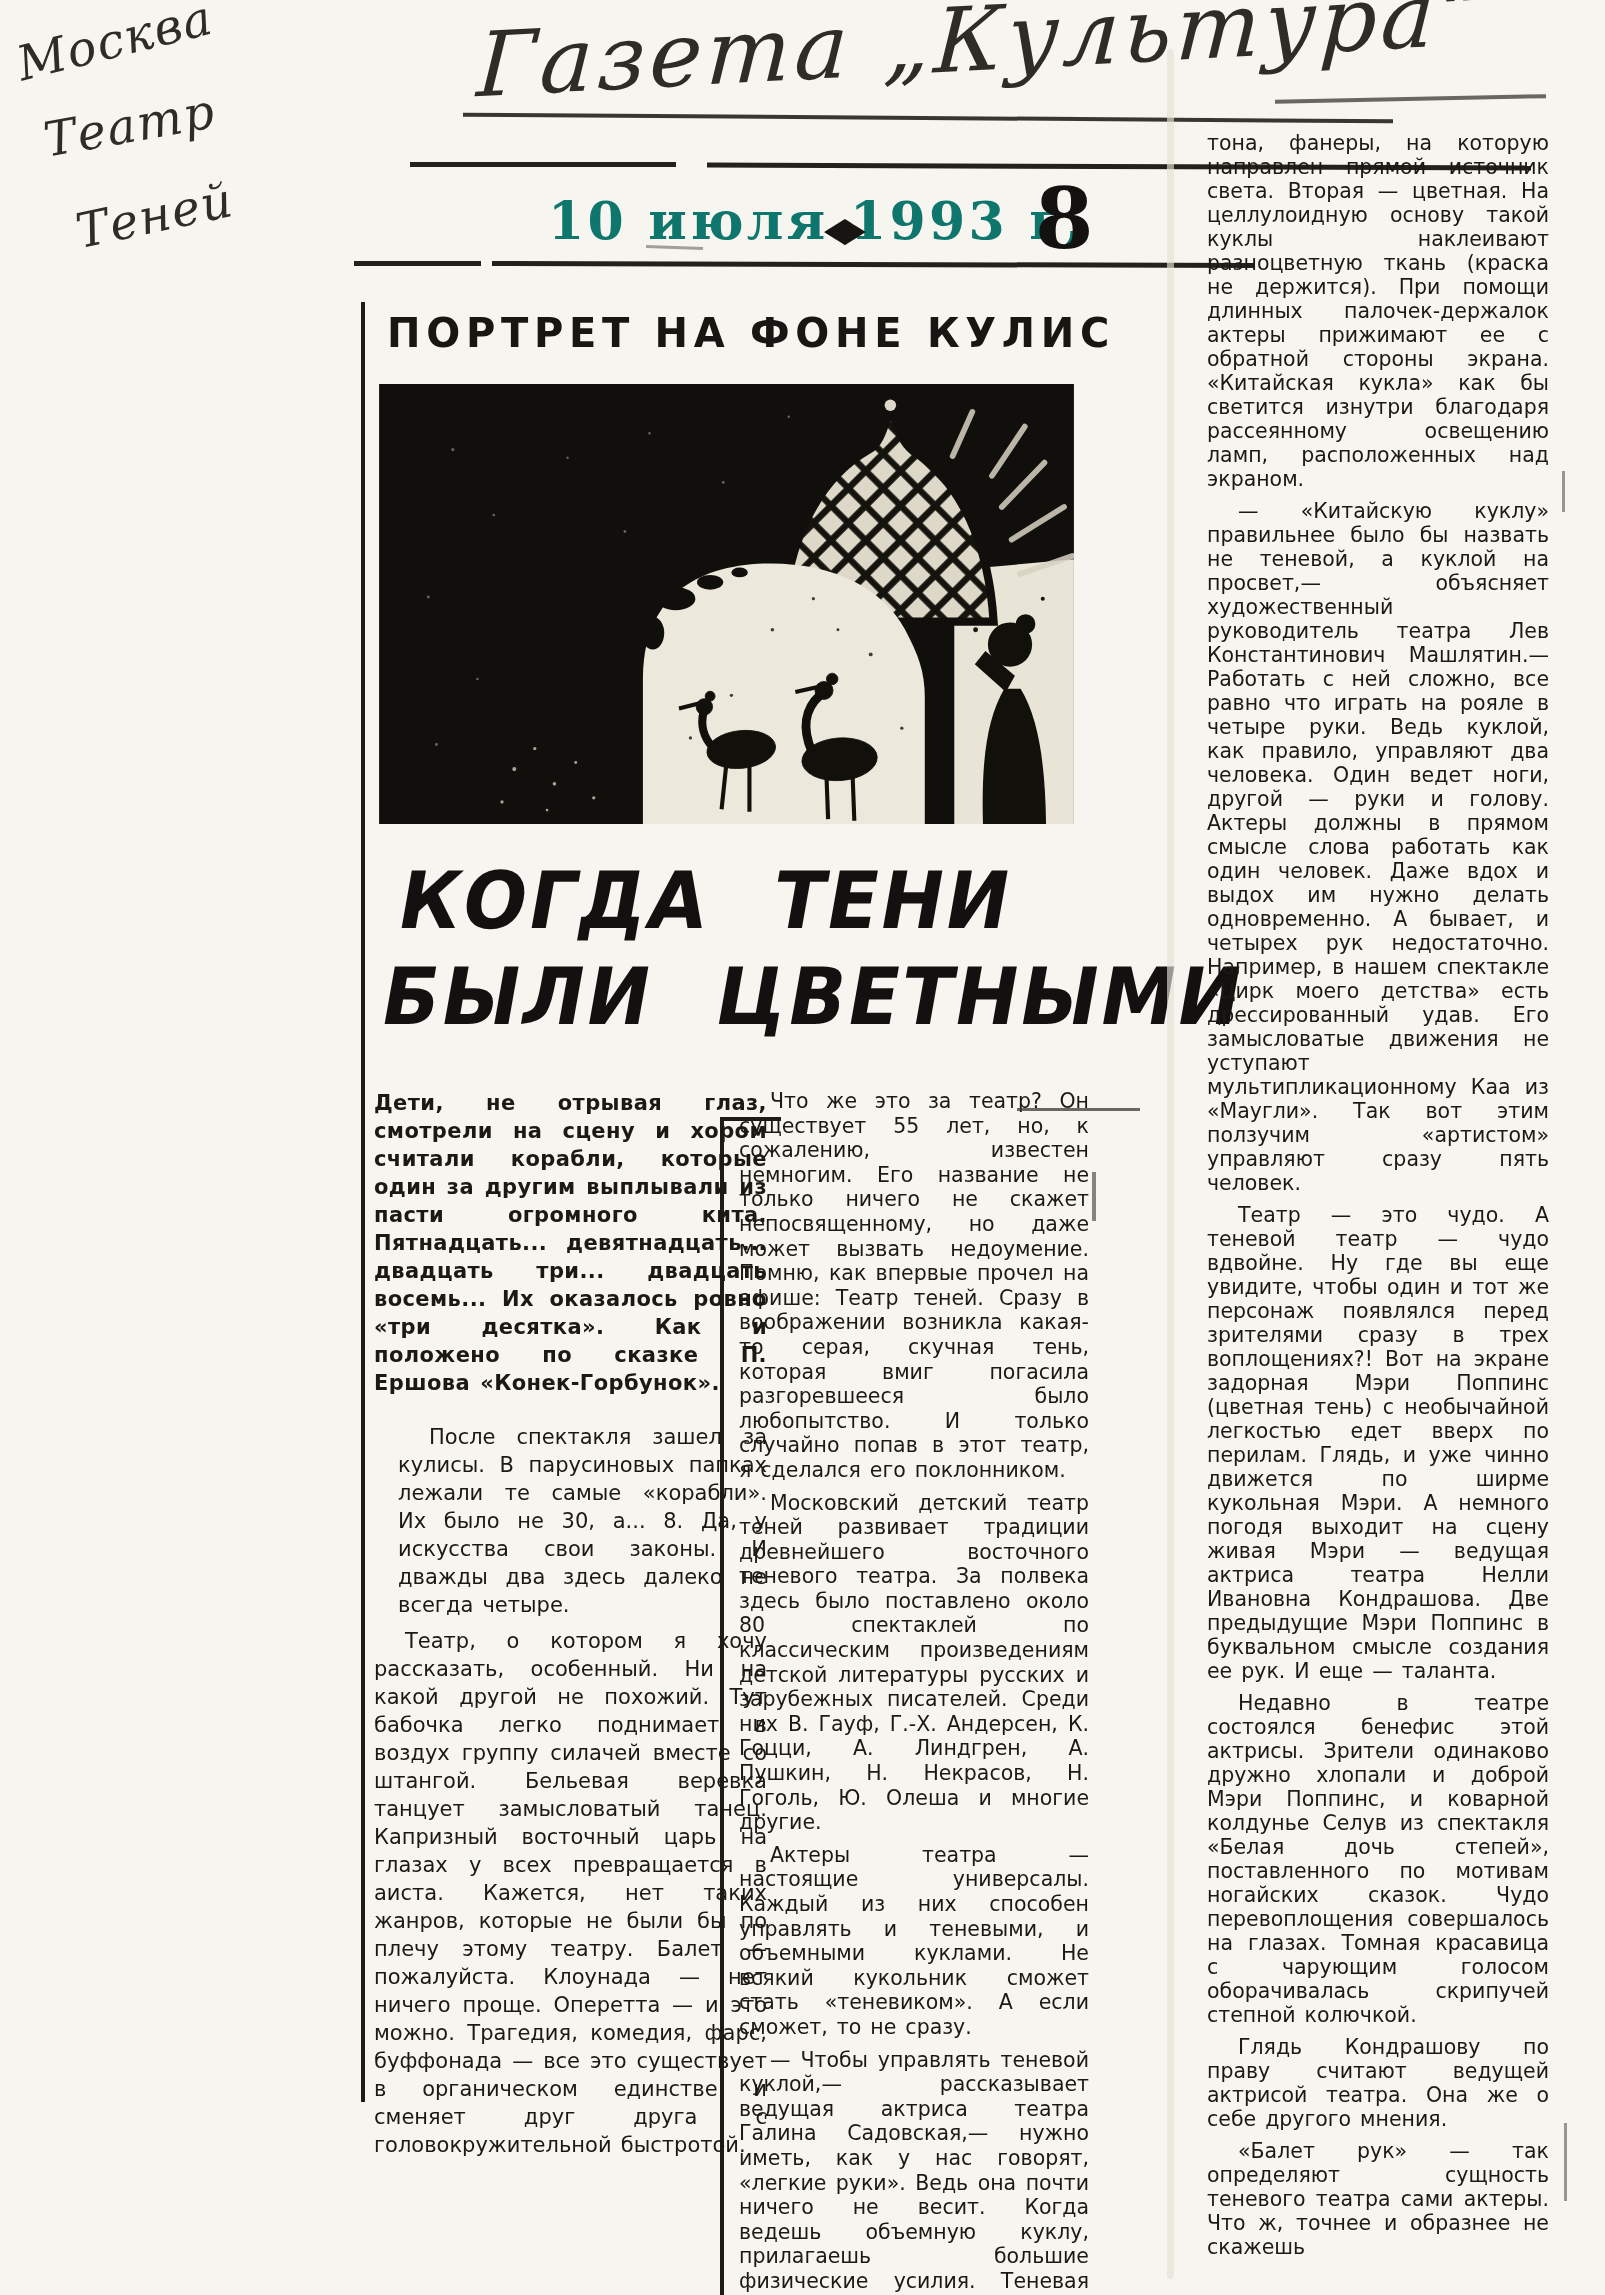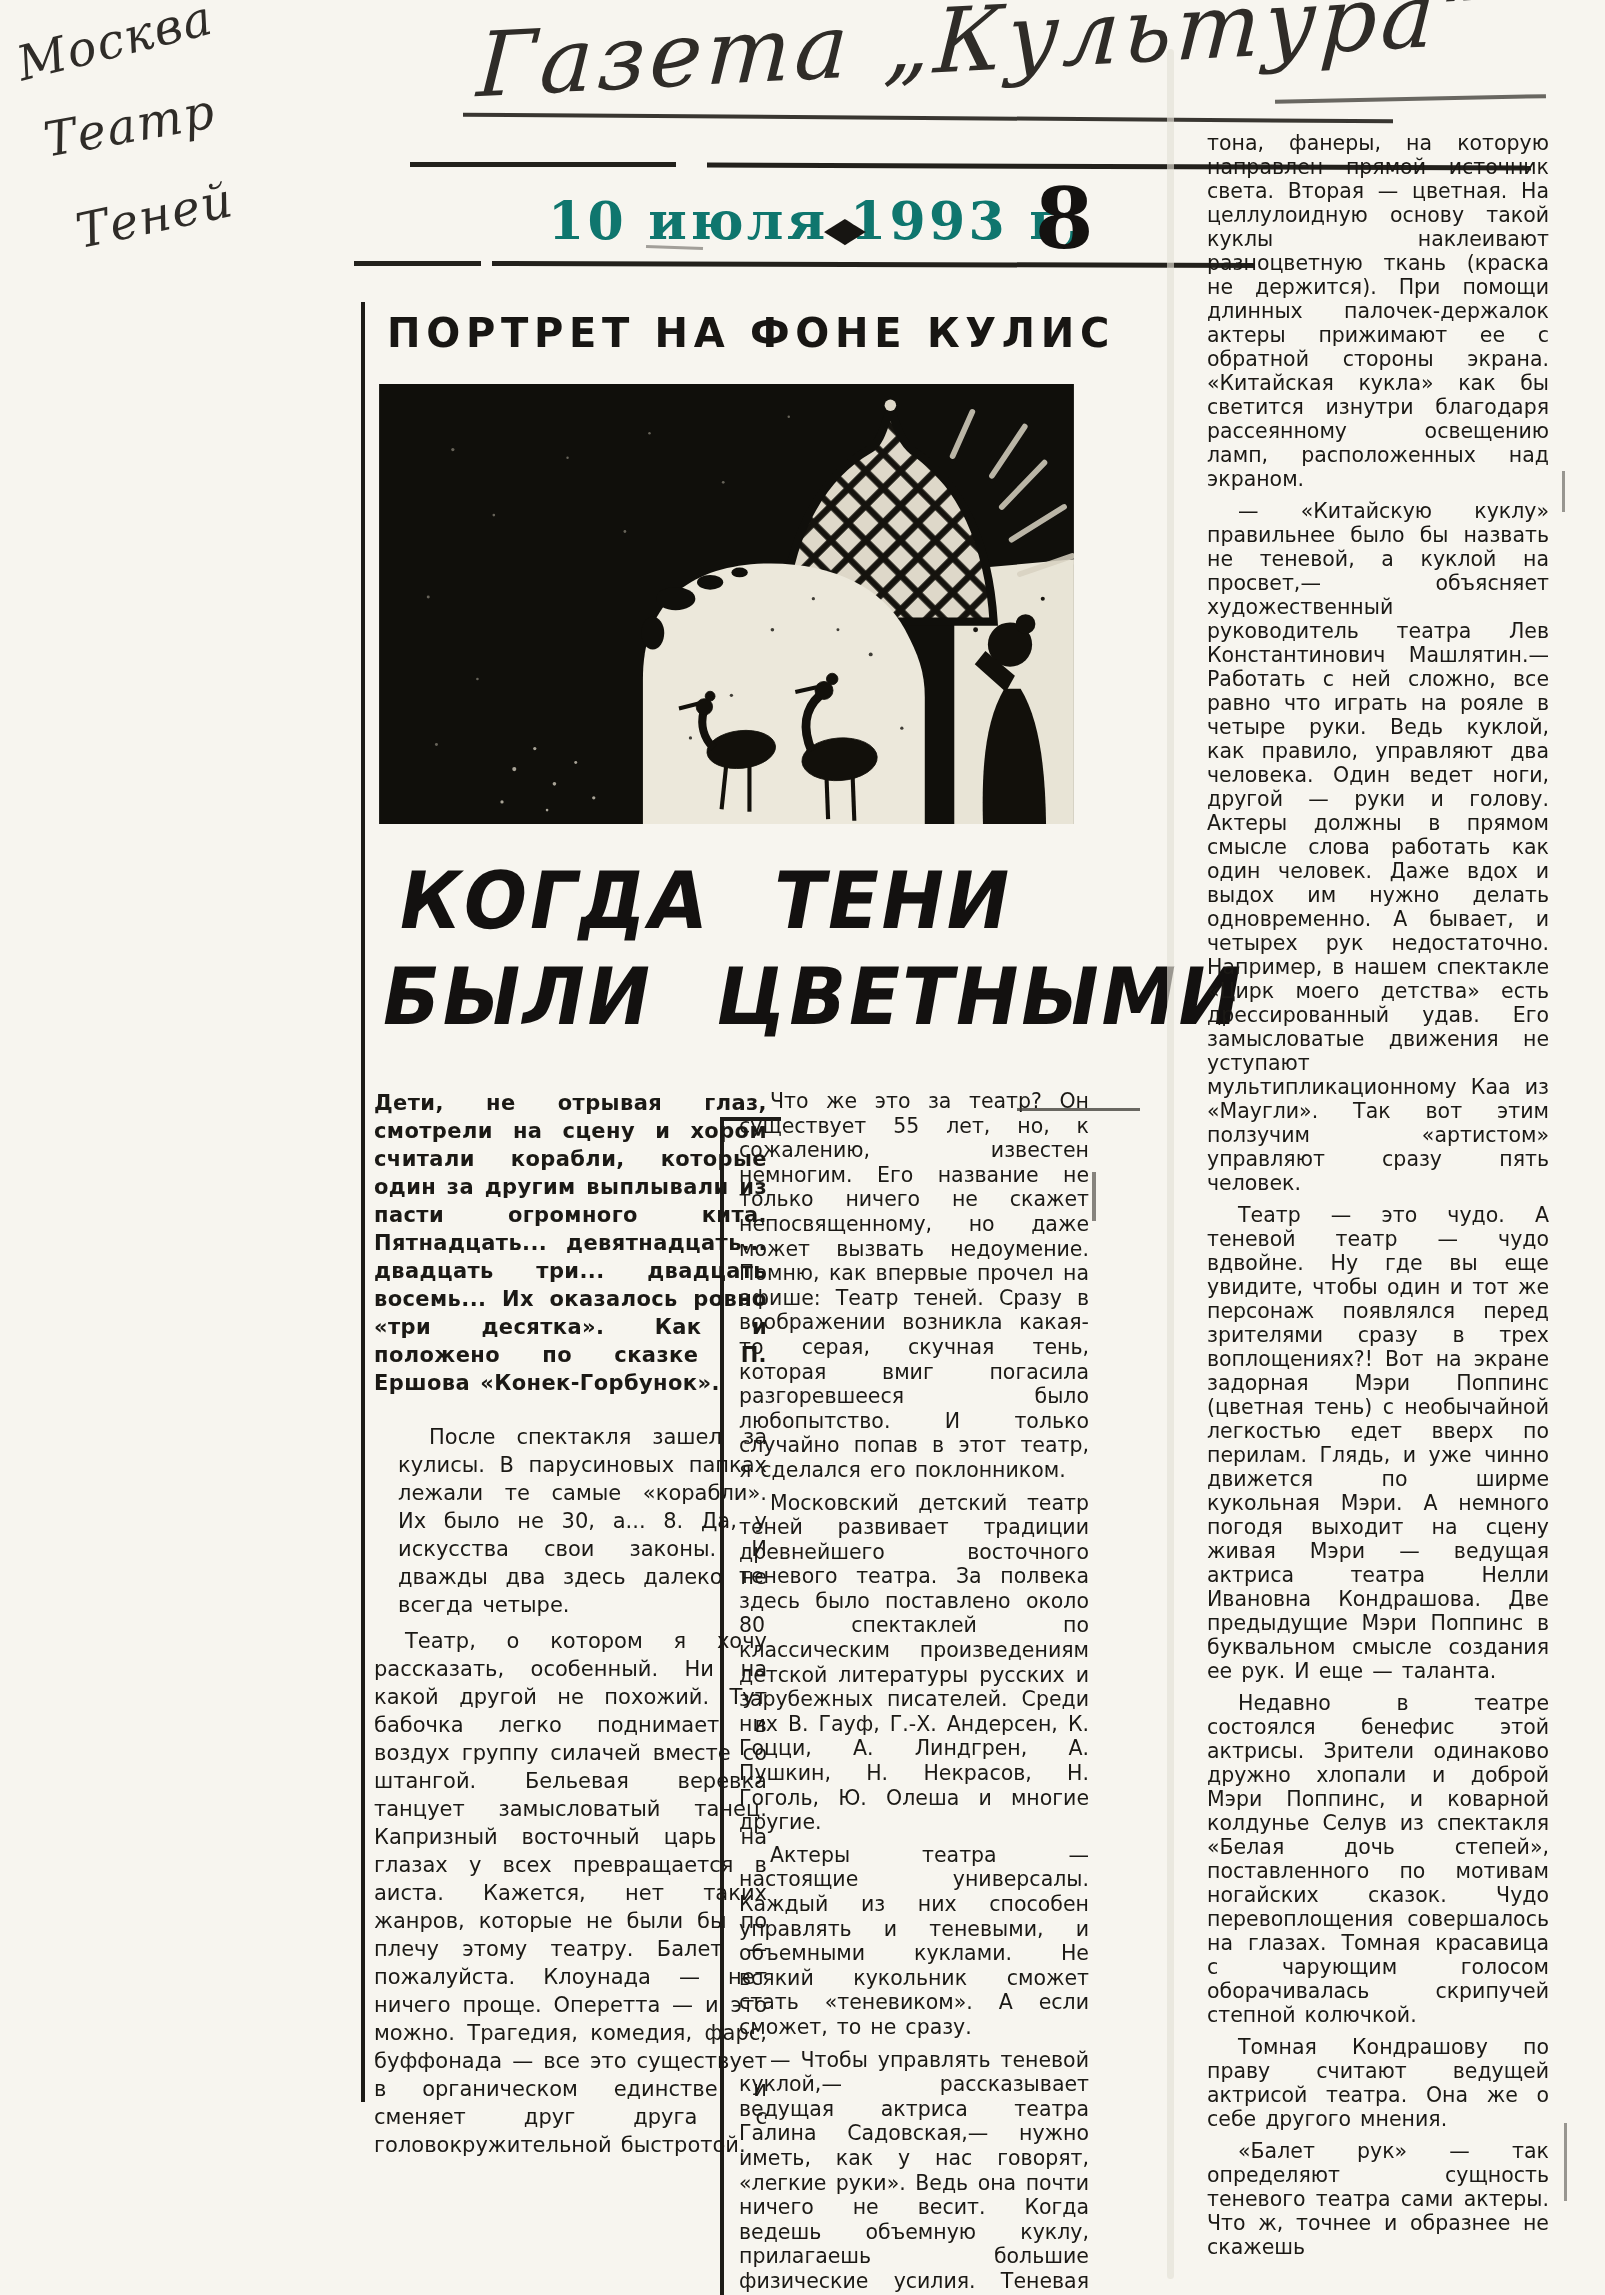--- a/index.html
+++ b/index.html
@@ -201,21 +201,21 @@
     <p class="indent">Актеры театра — настоящие универсалы. Каждый из них способен управлять и теневыми, и объемными куклами. Не всякий кукольник сможет стать «теневиком». А если сможет, то не сразу.</p>
     <p class="indent">— Чтобы управлять теневой куклой,— рассказывает ведущая актриса театра Галина Садовская,— нужно иметь, как у нас говорят, «легкие руки». Ведь она почти ничего не весит. Когда ведешь объемную куклу, прилагаешь большие физические усилия. Теневая же требует усилий души, взмахивала ресницами...</p>
     <p class="indent">«Русская тень», «китайская тень» — часто звучит в лексиконе артистов. В чем отличие? Первая — черная. Она появляется на экране от плоской куклы, сделанной из фибра, кар-</p>
   </div>
 
   <div class="col col-right">
     <p>тона, фанеры, на которую направлен прямой источник света. Вторая — цветная. На целлулоидную основу такой куклы наклеивают разноцветную ткань (краска не держится). При помощи длинных палочек-держалок актеры прижимают ее с обратной стороны экрана. «Китайская кукла» как бы светится изнутри благодаря рассеянному освещению ламп, расположенных над экраном.</p>
     <p class="indent">— «Китайскую куклу» правильнее было бы назвать не теневой, а куклой на просвет,— объясняет художественный руководитель театра Лев Константинович Машлятин.— Работать с ней сложно, все равно что играть на рояле в четыре руки. Ведь куклой, как правило, управляют два человека. Один ведет ноги, другой — руки и голову. Актеры должны в прямом смысле слова работать как один человек. Даже вдох и выдох им нужно делать одновременно. А бывает, и четырех рук недостаточно. Например, в нашем спектакле «Цирк моего детства» есть дрессированный удав. Его замысловатые движения не уступают мультипликационному Каа из «Маугли». Так вот этим ползучим «артистом» управляют сразу пять человек.</p>
     <p class="indent">Театр — это чудо. А теневой театр — чудо вдвойне. Ну где вы еще увидите, чтобы один и тот же персонаж появлялся перед зрителями сразу в трех воплощениях?! Вот на экране задорная Мэри Поппинс (цветная тень) с необычайной легкостью едет вверх по перилам. Глядь, и уже чинно движется по ширме кукольная Мэри. А немного погодя выходит на сцену живая Мэри — ведущая актриса театра Нелли Ивановна Кондрашова. Две предыдущие Мэри Поппинс в буквальном смысле создания ее рук. И еще — таланта.</p>
     <p class="indent">Недавно в театре состоялся бенефис этой актрисы. Зрители одинаково дружно хлопали и доброй Мэри Поппинс, и коварной колдунье Селув из спектакля «Белая дочь степей», поставленного по мотивам ногайских сказок. Чудо перевоплощения совершалось на глазах. Томная красавица с чарующим голосом оборачивалась скрипучей степной колючкой.</p>
-    <p class="indent">Томная Кондрашову по праву считают ведущей актрисой театра. Она же о себе другого мнения.</p>
+    <p class="indent">Глядь Кондрашову по праву считают ведущей актрисой театра. Она же о себе другого мнения.</p>
     <p class="indent">«Балет рук» — так определяют сущность теневого театра сами актеры. Что ж, точнее и образнее не скажешь</p>
 
   </div>
 
   <div class="torn-edge"></div>
   <div class="artifact" style="left:1275px; top:97px; width:271px; height:4.1px; transform:rotate(-1.2deg);"></div>
   <div class="artifact" style="left:1017px; top:1108px; width:123px; height:3.3px;"></div>
   <div class="artifact" style="left:646px; top:246px; width:57px; height:3.3px; opacity:.45; transform:rotate(2deg);"></div>
   <div class="artifact" style="left:1562px; top:471px; width:3.3px; height:41px; opacity:.5;"></div>
   <div class="artifact" style="left:1564px; top:2123px; width:3.3px; height:78px; opacity:.5;"></div>

